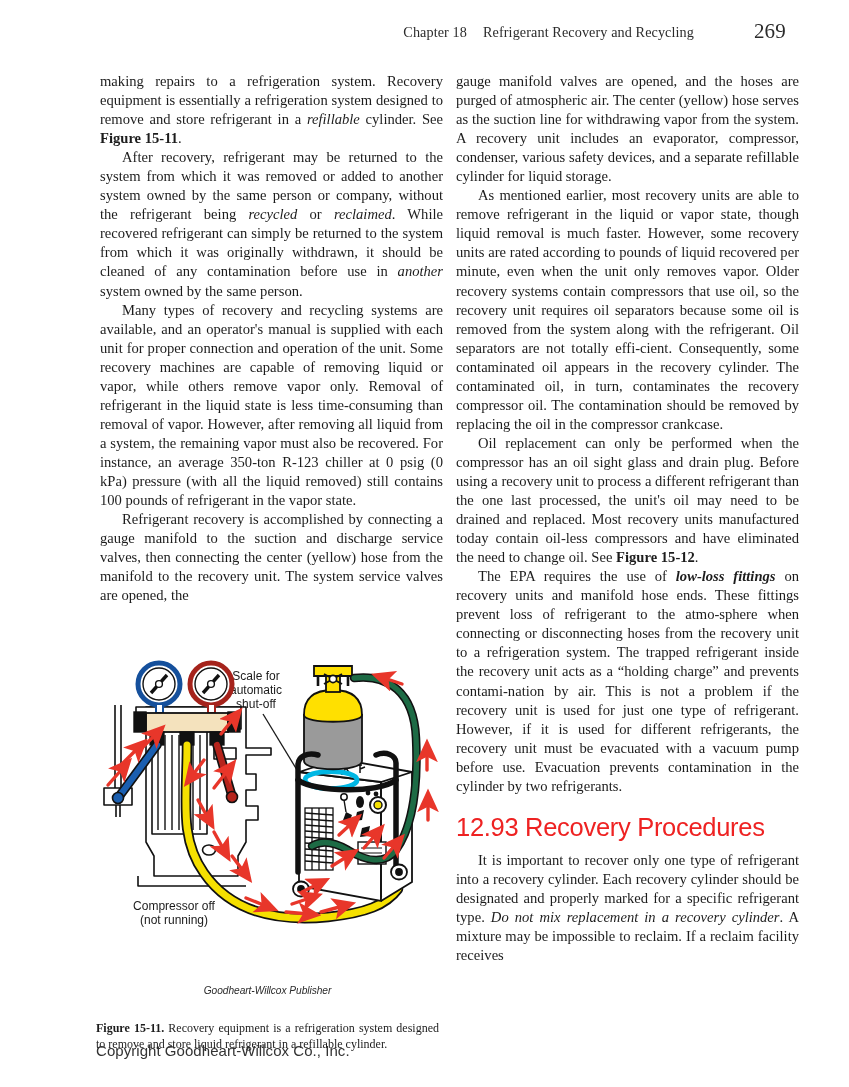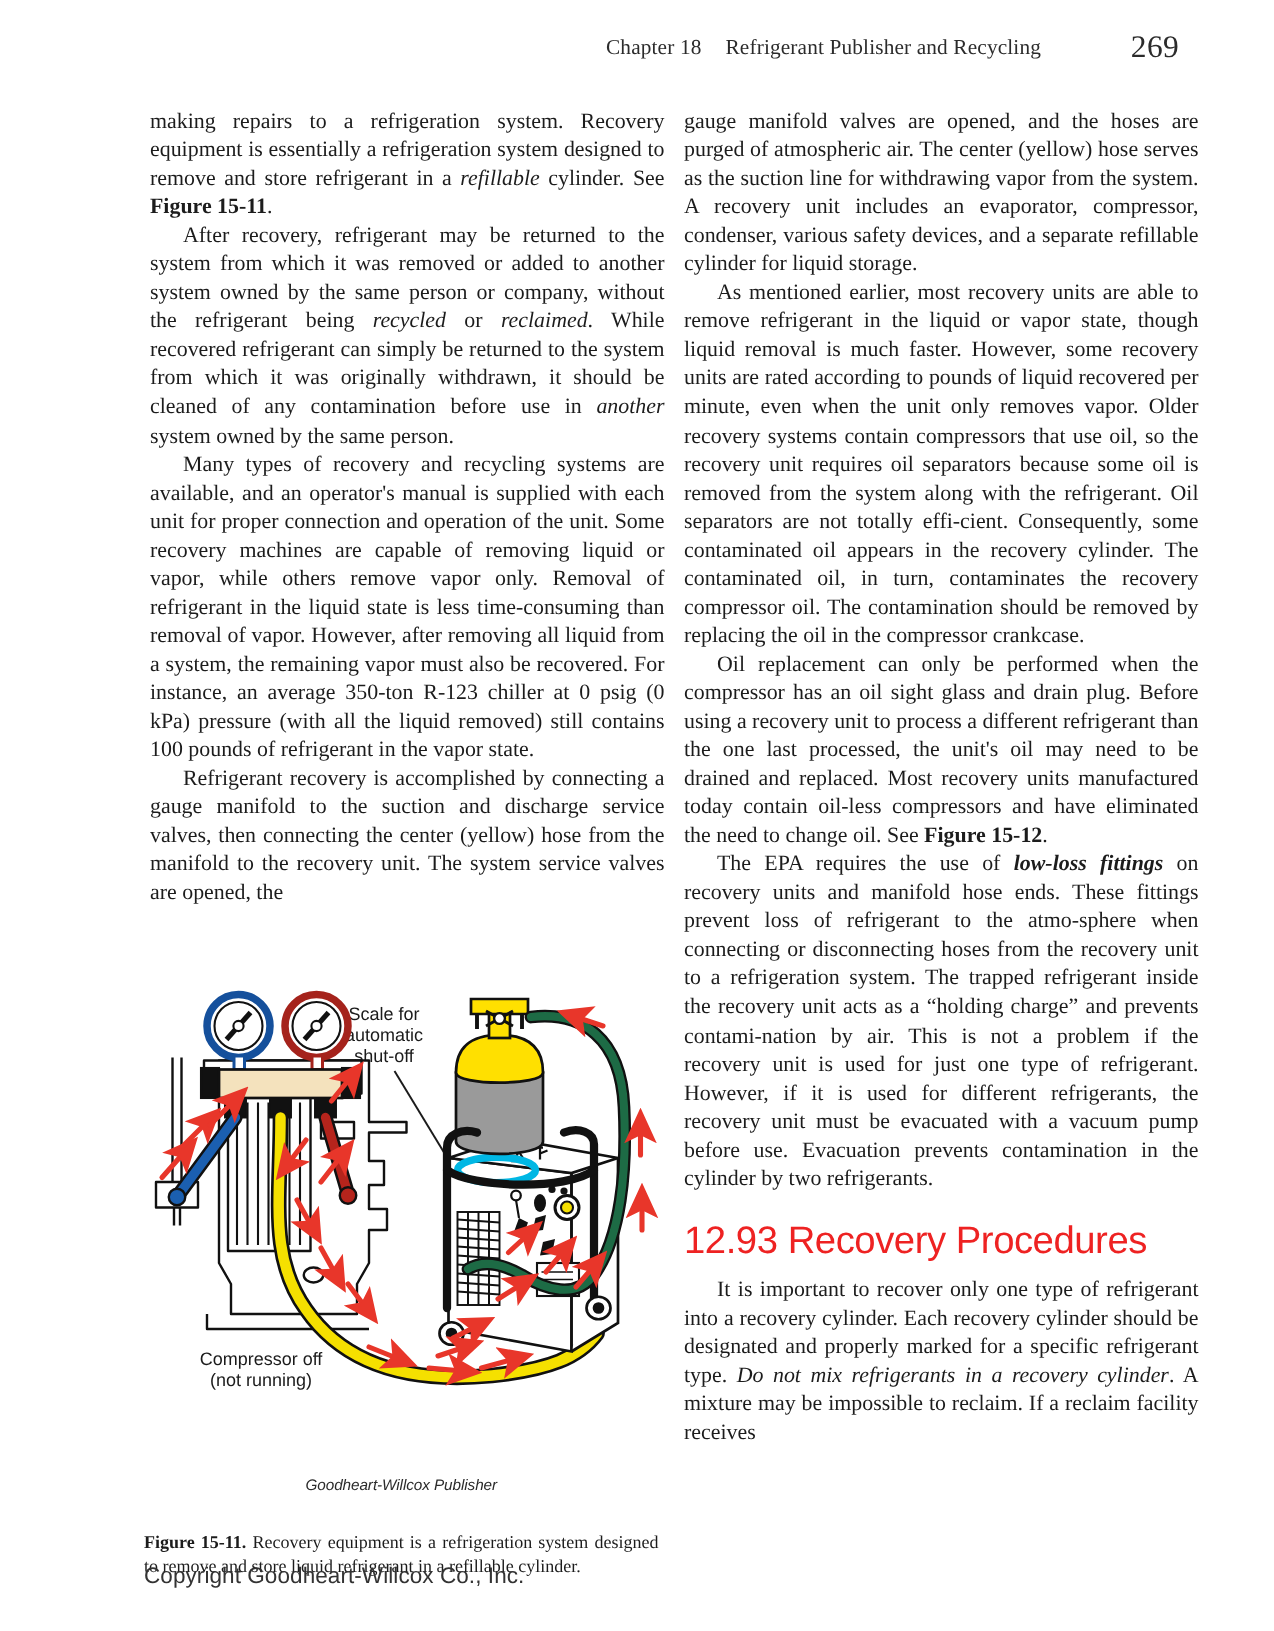--- a/index.html
+++ b/index.html
@@ -131,21 +131,21 @@
     font-family: "Liberation Sans", sans-serif;
     font-size: 12px;
     fill: #1b1b1b;
   }
 </style>
 </head>
 <body>
 
 <div id="page-header">
   <div class="chapter-line">
-    <span class="chapter-num">Chapter 18</span><span>Refrigerant Publisher and Recycling</span>
+    <span class="chapter-num">Chapter 18</span><span>Refrigerant Recovery and Recycling</span>
   </div>
   <div class="folio">269</div>
 </div>
 
 <div class="column" id="col-left">
 
   <p><span>making repairs to a refrigeration system. Recovery equipment is essentially a refrigeration system designed to remove and store refrigerant in a </span><i>refillable</i><span> cylinder. See </span><b>Figure 15-11</b><span>.</span></p>
 
   <p class="indent"><span>After recovery, refrigerant may be returned to the system from which it was removed or added to another system owned by the same person or company, without the refrigerant being </span><i>recycled</i><span> or </span><i>reclaimed</i><span>. While recovered refrigerant can simply be returned to the system from which it was originally withdrawn, it should be cleaned of any contamination before use in </span><i>another</i><span> system owned by the same person.</span></p>
 
@@ -159,21 +159,21 @@
   <p>gauge manifold valves are opened, and the hoses are purged of atmospheric air. The center (yellow) hose serves as the suction line for withdrawing vapor from the system. A recovery unit includes an evaporator, compressor, condenser, various safety devices, and a separate refillable cylinder for liquid storage.</p>
 
   <p class="indent">As mentioned earlier, most recovery units are able to remove refrigerant in the liquid or vapor state, though liquid removal is much faster. However, some recovery units are rated according to pounds of liquid recovered per minute, even when the unit only removes vapor. Older recovery systems contain compressors that use oil, so the recovery unit requires oil separators because some oil is removed from the system along with the refrigerant. Oil separators are not totally effi-cient. Consequently, some contaminated oil appears in the recovery cylinder. The contaminated oil, in turn, contaminates the recovery compressor oil. The contamination should be removed by replacing the oil in the compressor crankcase.</p>
 
   <p class="indent"><span>Oil replacement can only be performed when the compressor has an oil sight glass and drain plug. Before using a recovery unit to process a different refrigerant than the one last processed, the unit's oil may need to be drained and replaced. Most recovery units manufactured today contain oil-less compressors and have eliminated the need to change oil. See </span><b>Figure 15-12</b><span>.</span></p>
 
   <p class="indent"><span>The EPA requires the use of </span><b class="it">low-loss fittings</b><span> on recovery units and manifold hose ends. These fittings prevent loss of refrigerant to the atmo-sphere when connecting or disconnecting hoses from the recovery unit to a refrigeration system. The trapped refrigerant inside the recovery unit acts as a “holding charge” and prevents contami-nation by air. This is not a problem if the recovery unit is used for just one type of refrigerant. However, if it is used for different refrigerants, the recovery unit must be evacuated with a vacuum pump before use. Evacuation prevents contamination in the cylinder by two refrigerants.</span></p>
 
   <h2 class="section-head">12.93 Recovery Procedures</h2>
 
-  <p class="indent"><span>It is important to recover only one type of refrigerant into a recovery cylinder. Each recovery cylinder should be designated and properly marked for a specific refrigerant type. </span><i>Do not mix refrigerants in a recovery cylinder</i><span>. A mixture may be impossible to reclaim. If a reclaim facility receives</span></p>
+  <p class="indent"><span>It is important to recover only one type of refrigerant into a recovery cylinder. Each recovery cylinder should be designated and properly marked for a specific refrigerant type. </span><i>Do not mix replacement in a recovery cylinder</i><span>. A mixture may be impossible to reclaim. If a reclaim facility receives</span></p>
 </div>
 
 <div id="figure-block">
 
   <div id="figure-art">
     <svg width="343" height="325" viewBox="0 0 343 325" xmlns="http://www.w3.org/2000/svg">
       <defs>
         <marker id="ar" markerWidth="7" markerHeight="7" refX="3" refY="3.2" orient="auto">
           <path d="M0,0 L7,3.2 L0,6.4 L1.6,3.2 Z" fill="#e8362a"></path>
         </marker>

